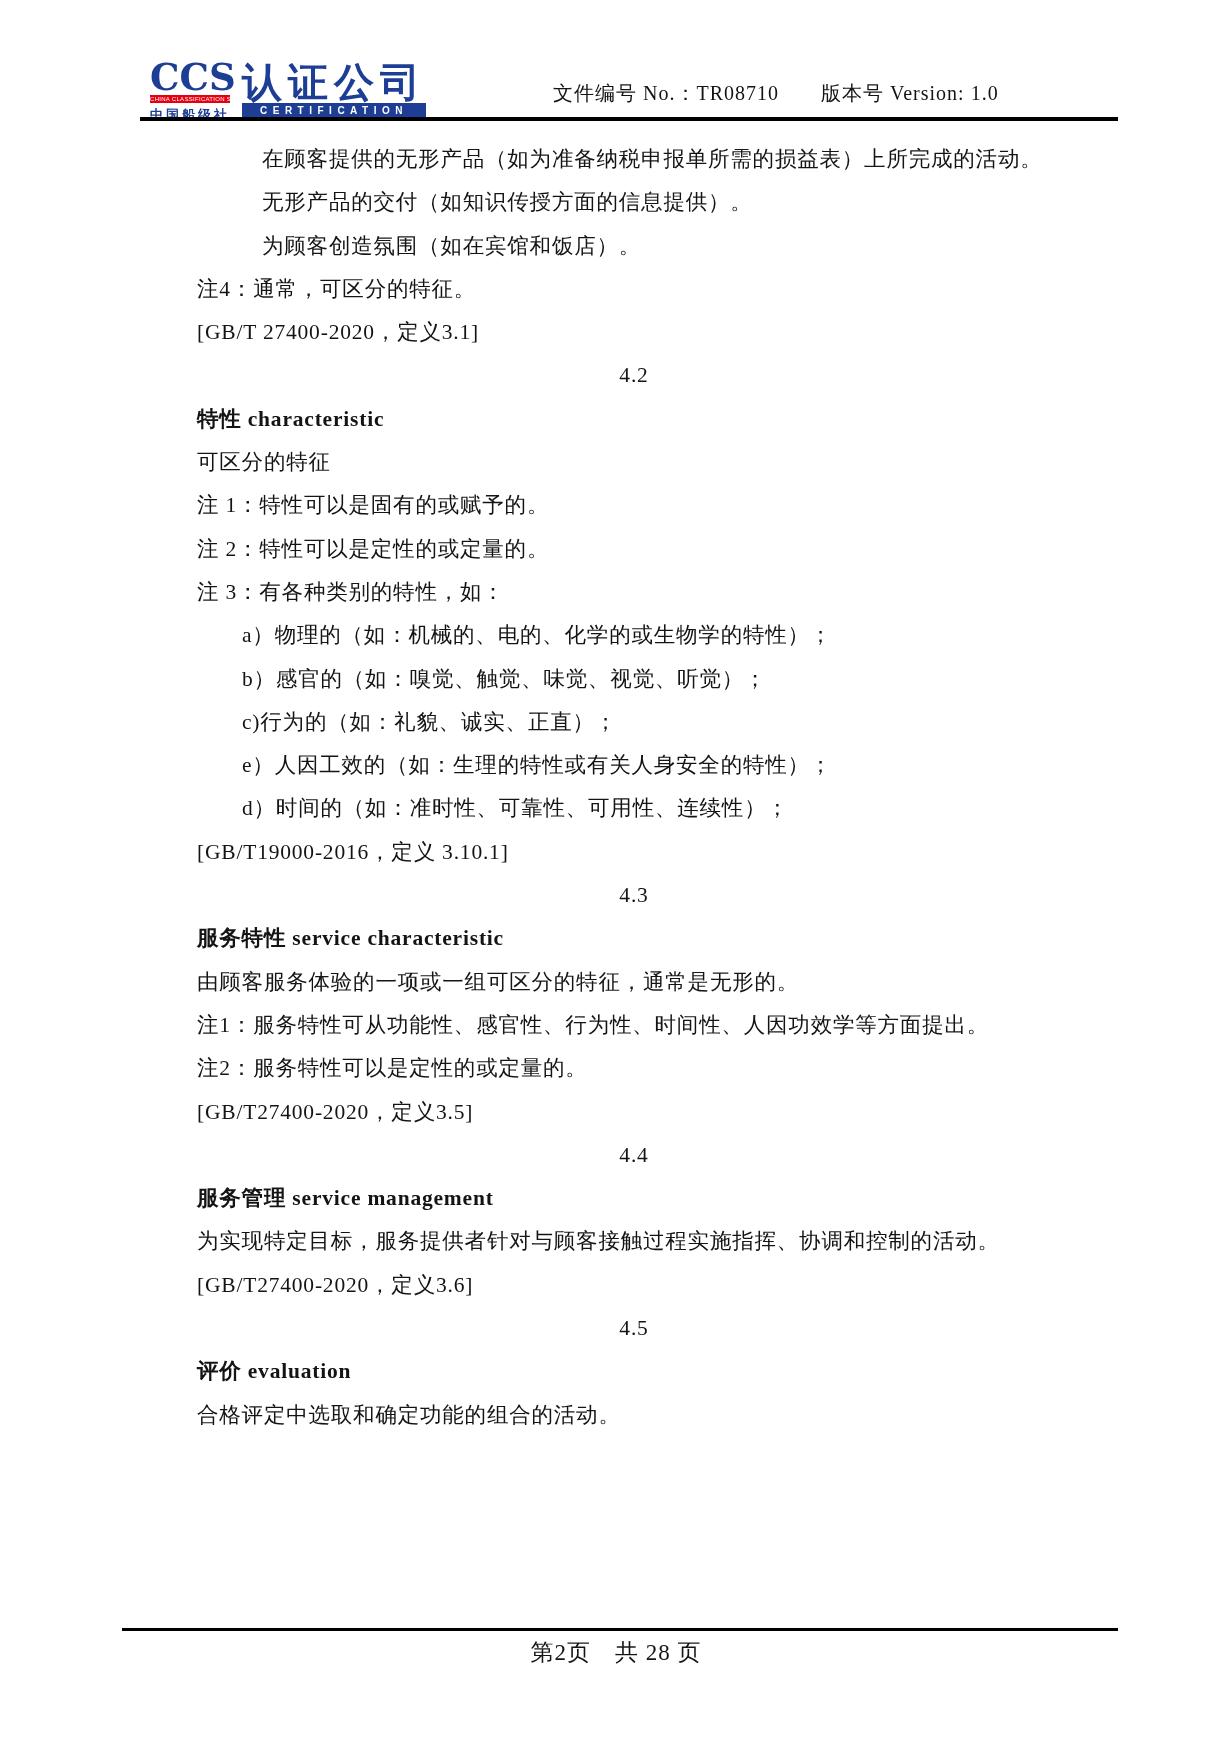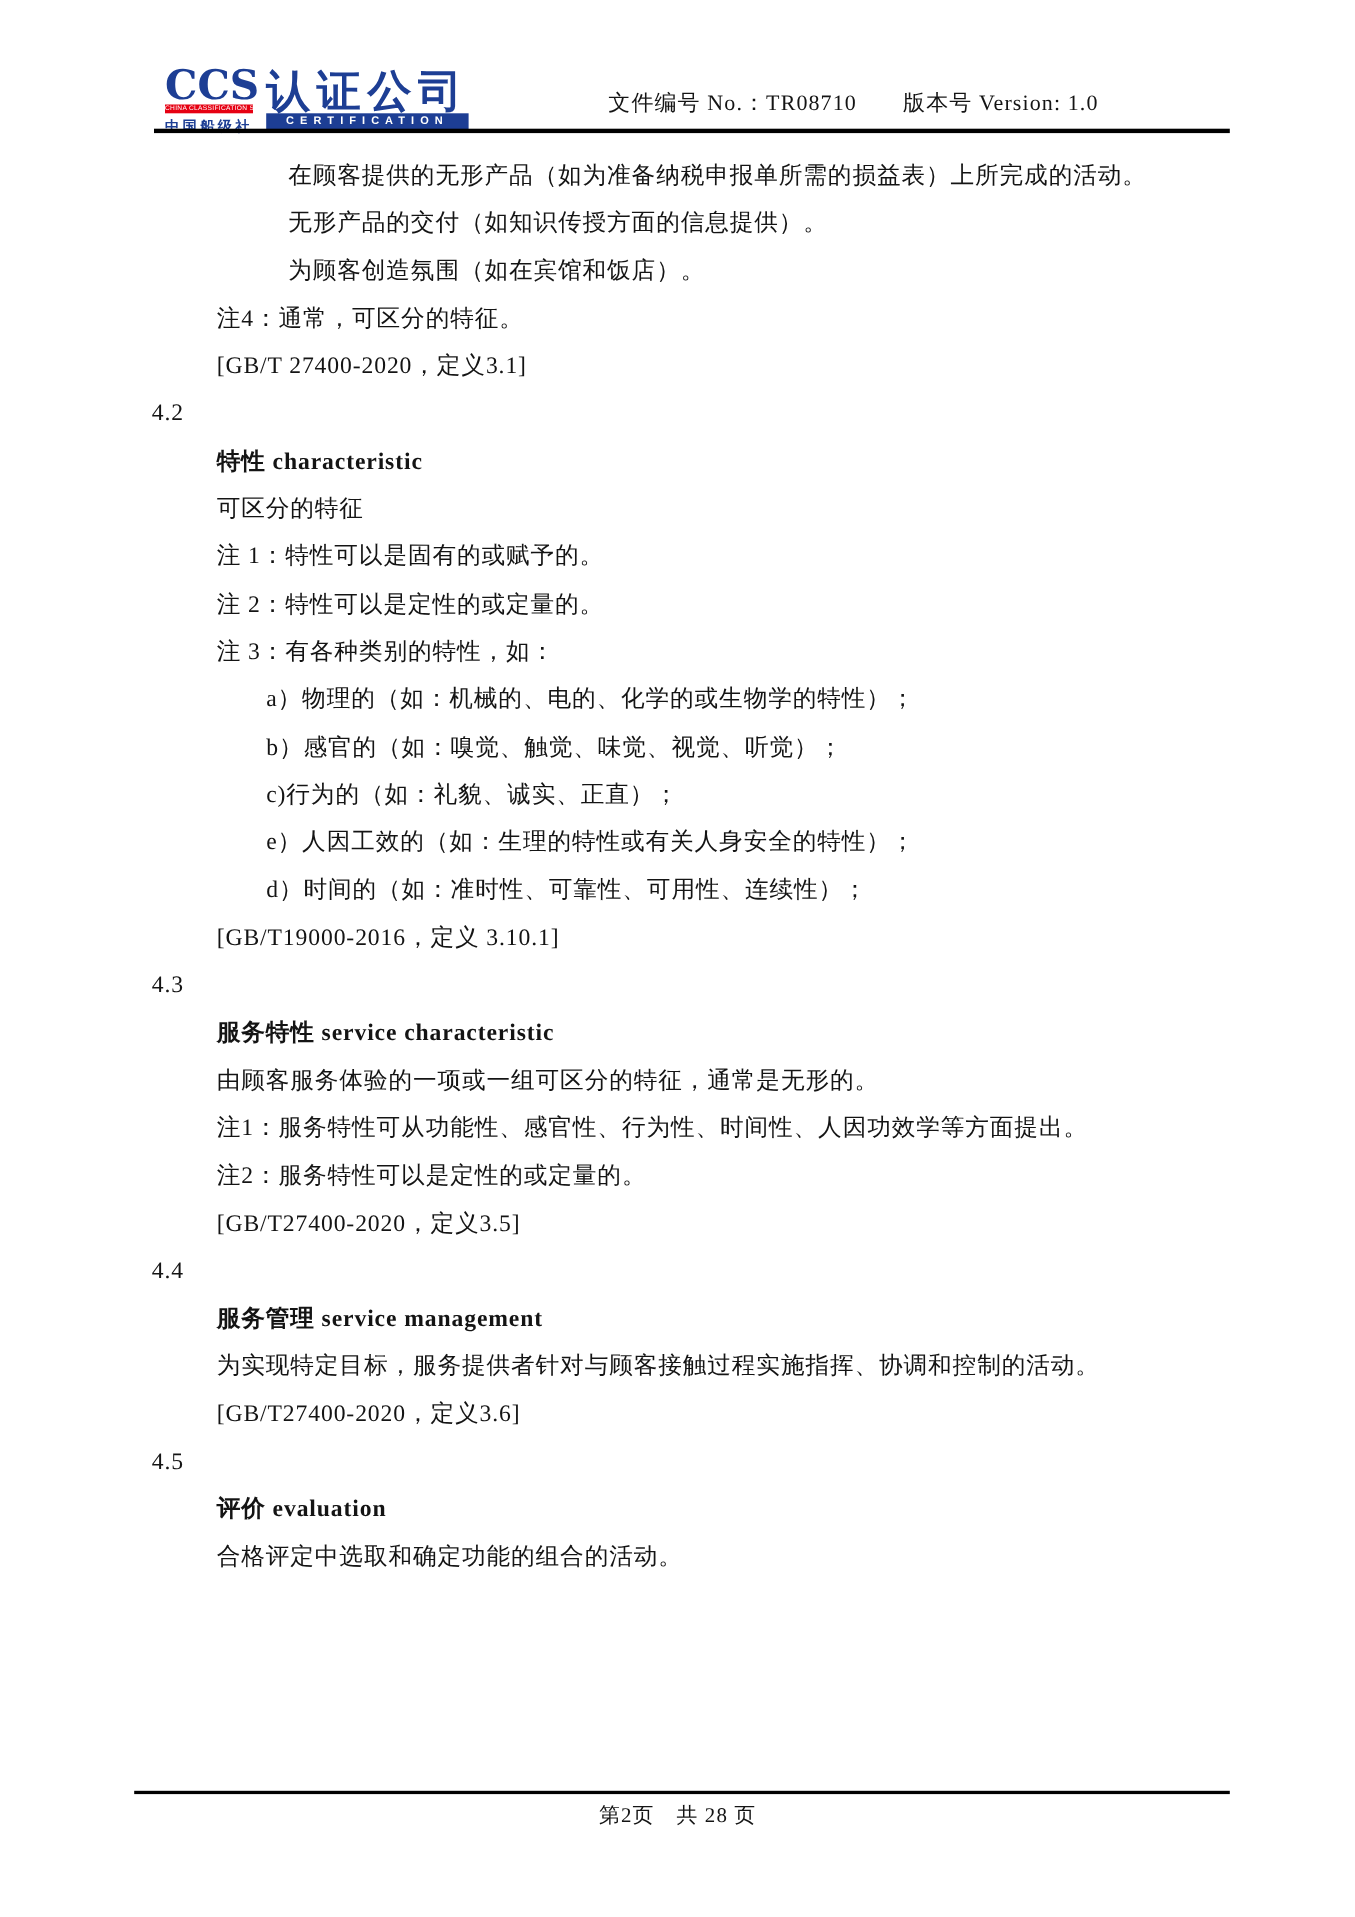--- a/index.html
+++ b/index.html
@@ -46,33 +46,33 @@
   .header-rule {
     position:absolute; left:140px; top:117px; width:978px; height:4px; background:#000000;
   }
 
   
   #doc-body {
     position:absolute; left:138px; top:138px; width:992px;
     font-size:21.5px; letter-spacing:0.8px;
   }
   .line { height:43.3px; line-height:43.3px; white-space:nowrap; }
-  .indent0 { padding-left:0; }
+  .indent0 { padding-left:0;text-align:center; }
   .indent1 { padding-left:59px; }
   .indent2 { padding-left:104px; }
   .indent3 { padding-left:124px; }
   .bold { font-weight:bold; }
 
   
   .footer-rule {
     position:absolute; left:122px; top:1628px; width:996px; height:3px; background:#000000;
   }
   .page-number {
     position:absolute; left:0; top:1637px; width:1232px; text-align:center;
-    font-size:19px; letter-spacing:1px; color:#141414;
+    font-size:23px; letter-spacing:1px; color:#141414;
   }
 </style>
 </head>
 <body>
 
 <div class="page">
 
   <div class="logo">
     <div class="logo-left">
       <div class="ccs-text">CCS</div>

